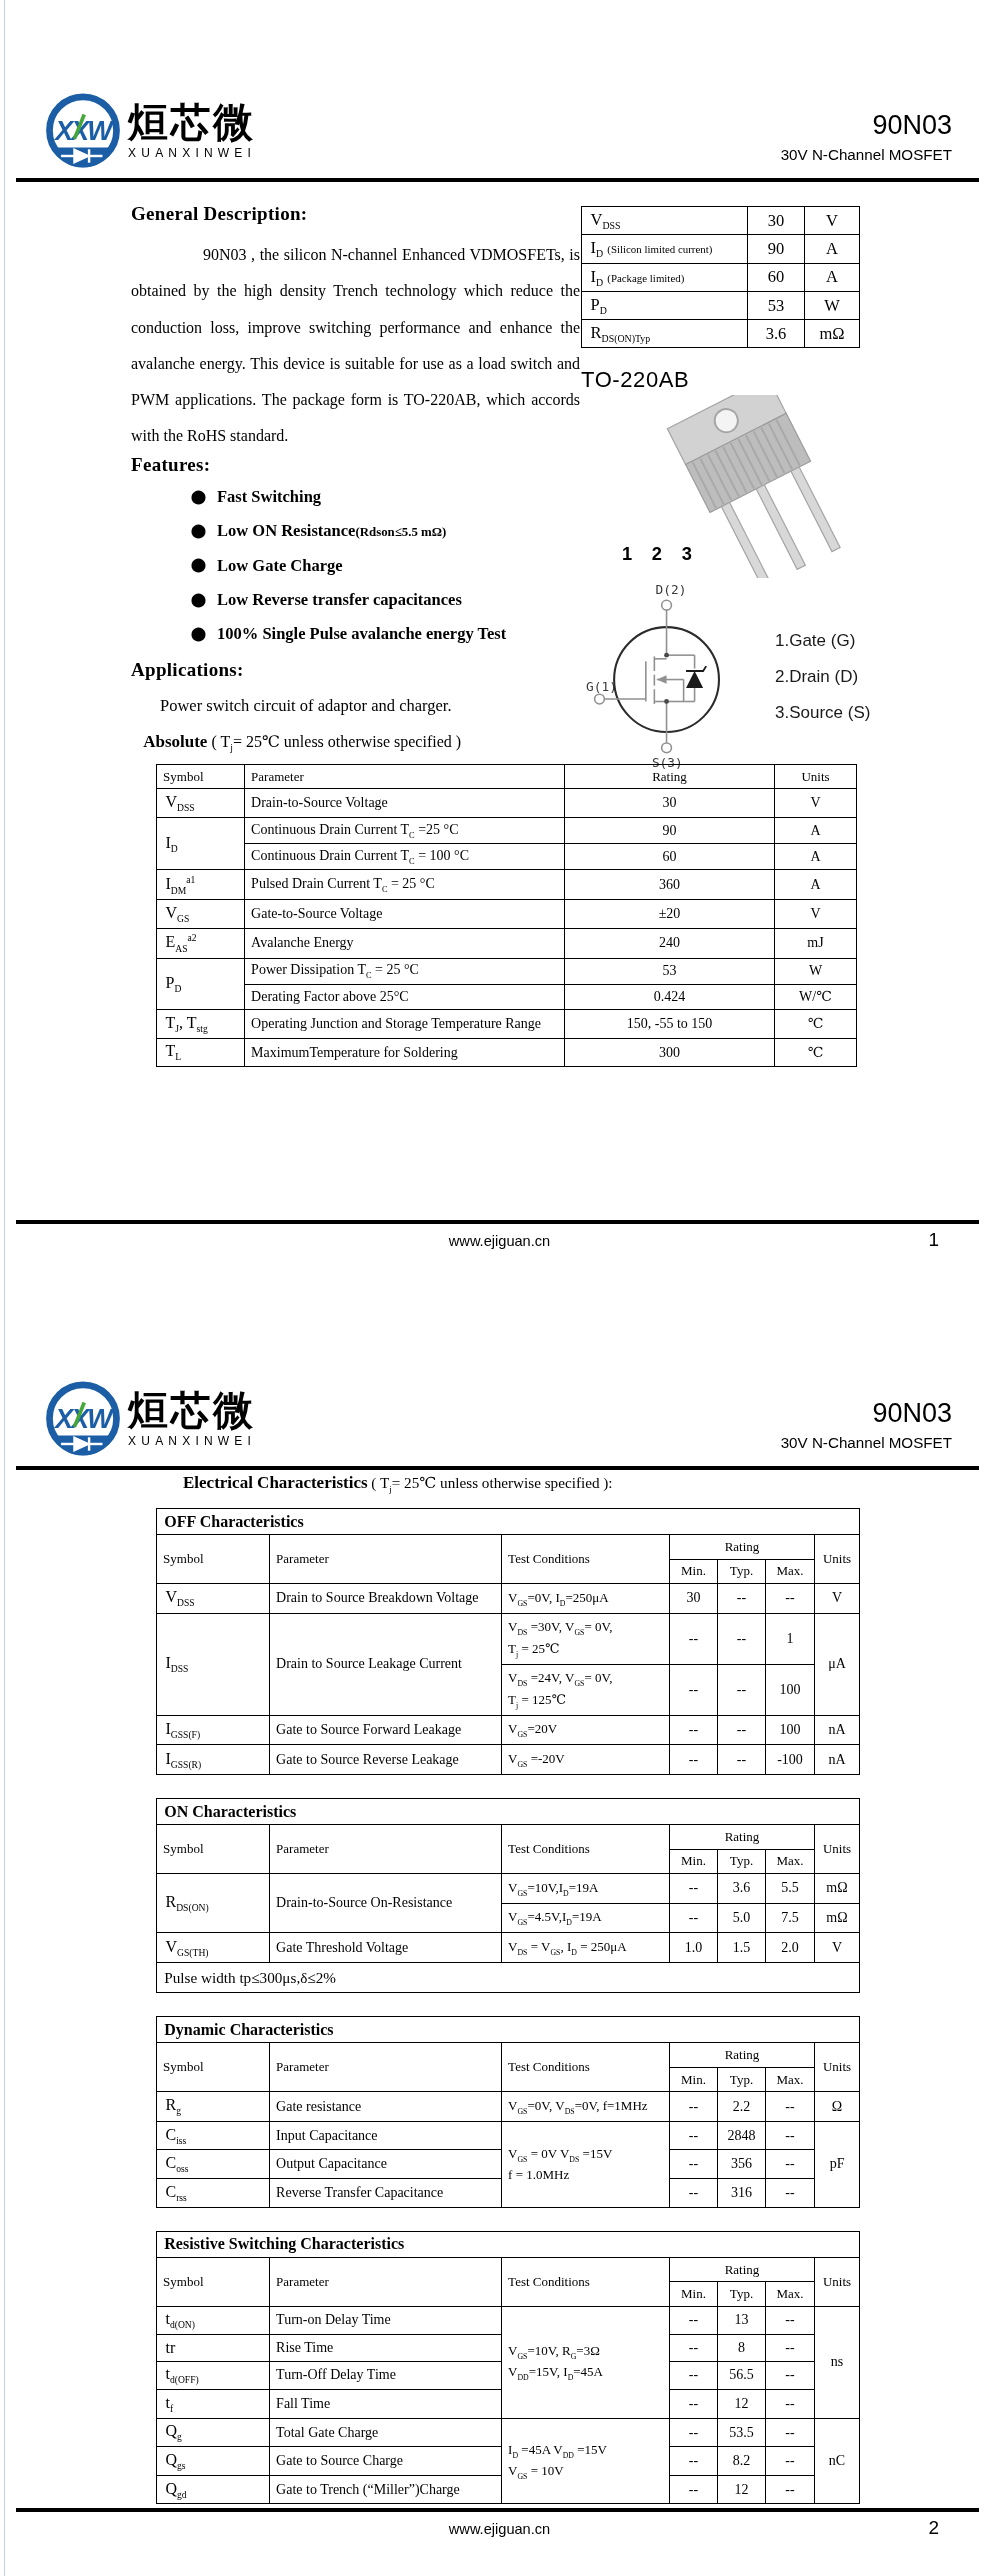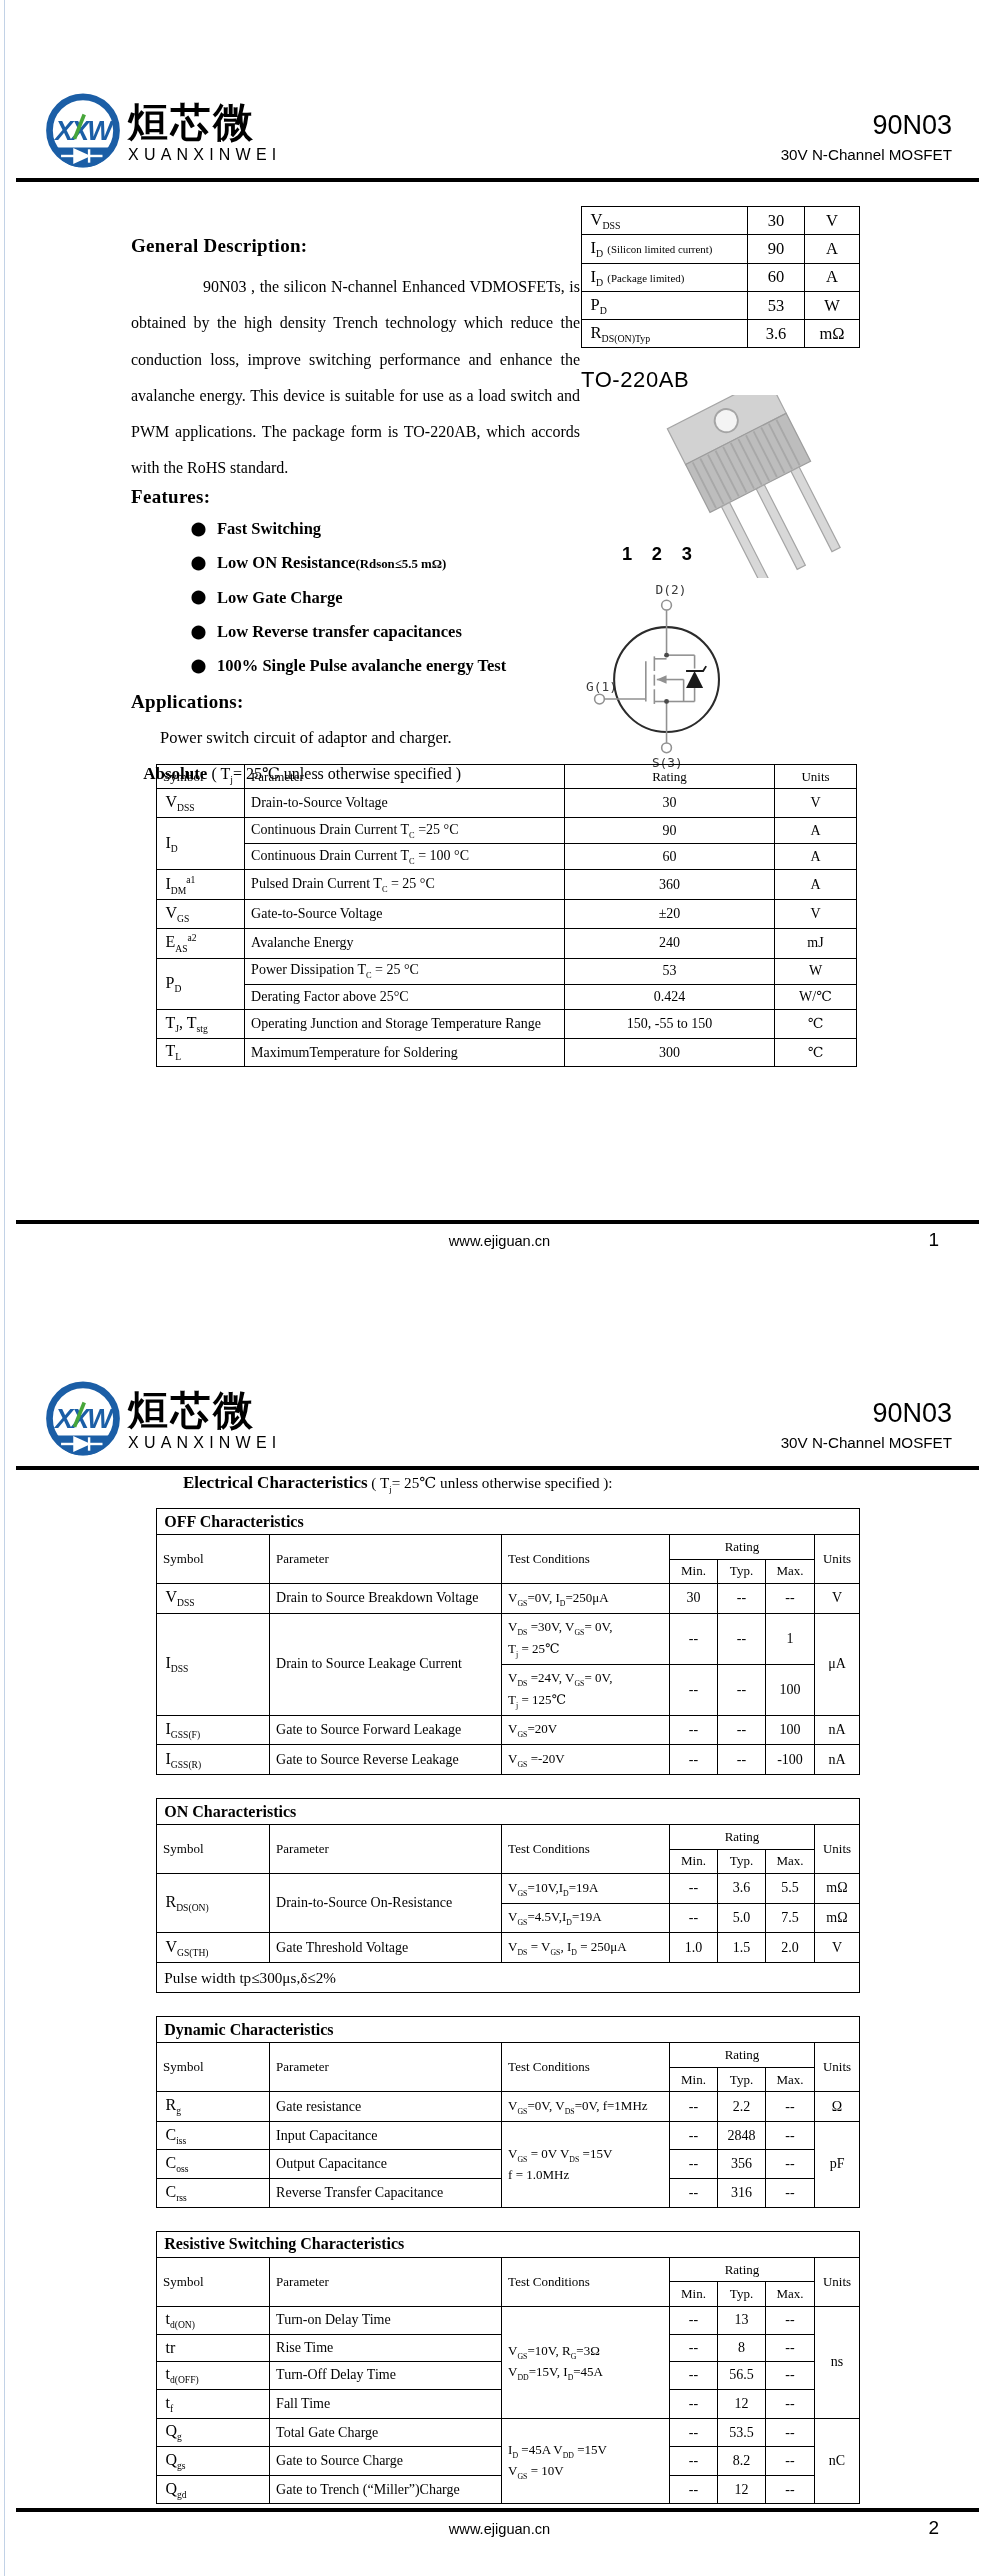--- a/index.html
+++ b/index.html
@@ -7,35 +7,35 @@
   .edge-line{position:absolute;left:4.3px;top:0;height:2576px;width:1.2px;background:#c2d2e6;z-index:9;}
   .page{position:relative;width:995px;height:1288px;background:#fff;overflow:hidden;
         font-family:"Liberation Serif","DejaVu Serif",serif;}
   
   .hdr{position:absolute;top:90px;left:44px;right:43px;height:88px;}
   .logo{position:absolute;left:0;top:0;display:flex;align-items:flex-start;}
   .logo-mark{width:78px;height:82px;}
   .logo-text{margin-left:6.1px;padding-top:12.2px;}
   .logo-cn{font-family:"DejaVu Sans","Liberation Sans",sans-serif;font-weight:900;
            font-size:40px;line-height:1.0;letter-spacing:2.4px;color:#000;}
-  .logo-en{font-family:"Liberation Sans","DejaVu Sans",sans-serif;font-size:16px;
+  .logo-en{font-family:"Liberation Sans","DejaVu Sans",sans-serif;font-size:12px;
            letter-spacing:5.2px;margin-top:3.7px;color:#000;}
   .hdr-right{position:absolute;right:0;top:21px;text-align:right;
              font-family:"Liberation Sans","DejaVu Sans",sans-serif;}
   .part-number{font-size:27px;line-height:1.1;}
   .part-subtitle{font-size:15.2px;margin-top:4.9px;}
   .rule{position:absolute;left:16px;right:16px;top:178px;height:4.3px;background:#000;}
   
   .foot-rule{position:absolute;left:16px;right:16px;top:1220px;height:3.7px;background:#000;}
   .foot-url{position:absolute;left:4px;right:0;top:1233px;text-align:center;
             font-family:"Liberation Sans","DejaVu Sans",sans-serif;font-size:14.6px;}
   .foot-num{position:absolute;right:56px;top:1229px;
             font-family:"Liberation Sans","DejaVu Sans",sans-serif;font-size:19px;}
   
-  .p1-left{position:absolute;left:131px;top:203px;width:449px;margin-top:32px;}
+  .p1-left{position:absolute;left:131px;top:203px;width:449px;}
   h2.sec{font-size:19px;font-weight:bold;margin:0;letter-spacing:0.3px;}
   .gd-body{margin:12.2px 0 0 0;font-size:16px;line-height:2.26;text-align:justify;text-indent:72px;}
   .features-title{margin-top:11px;}
   ul.features{list-style:none;margin:12.2px 0 0 60px;padding:0;}
   ul.features li{font-size:16.5px;font-weight:bold;margin-bottom:15.2px;line-height:1.15;}
   ul.features li .bullet{display:inline-block;font-size:13.4px;margin-right:11px;vertical-align:1.2px;}
   ul.features .sm{font-size:0.78em;}
   .app-title{margin-top:12.2px;}
   .app-body{margin:14.6px 0 0 29px;font-size:16.5px;}
   .absolute-line{margin:16px 0 0 12.2px;font-size:16px;}
@@ -228,20 +228,25 @@
             <line x1="140" y1="196" x2="186" y2="196"></line>
             <line x1="186" y1="120" x2="186" y2="142"></line>
             <line x1="186" y1="174" x2="186" y2="196"></line>
           </g>
           <polygon points="124,160 140,153 140,167" fill="#919191"></polygon>
           <polygon points="172,174 200,174 186,146" fill="#1a1a1a"></polygon>
           <path d="M172 146 L200 146 L205 138" stroke="#1a1a1a" stroke-width="3" fill="none"></path>
           <circle cx="140" cy="120" r="4" fill="#4a4a4a"></circle>
           <circle cx="140" cy="196" r="4" fill="#4a4a4a"></circle>
         </svg>
+        <div class="sch-legend">
+          <div>1.Gate (G)</div>
+          <div>2.Drain (D)</div>
+          <div>3.Source (S)</div>
+        </div>
       </div>
     </div>
 
     <table class="sheet abs-pos">
       <colgroup>
           <col style="width:88px">
           <col style="width:320px">
           <col style="width:210px">
           <col style="width:82px">
         </colgroup>

